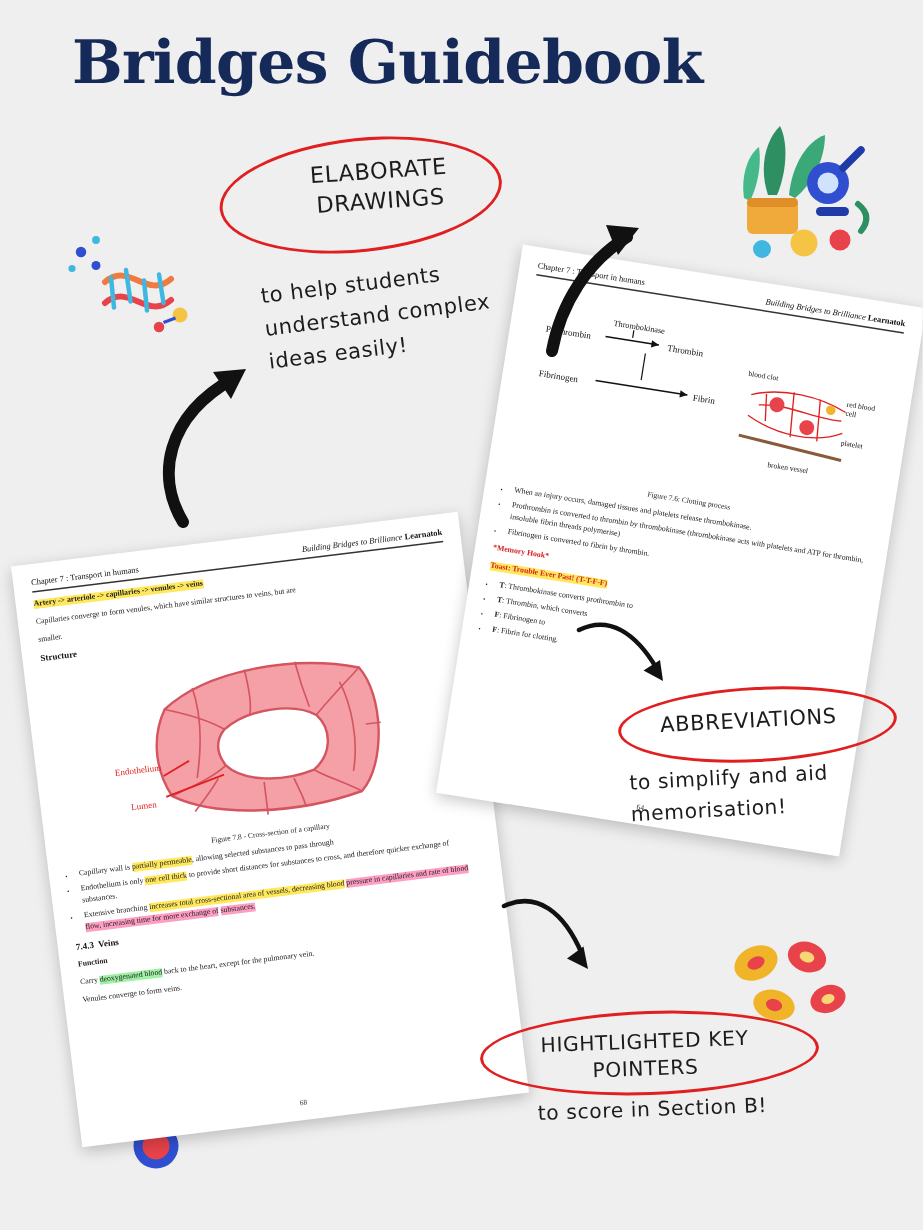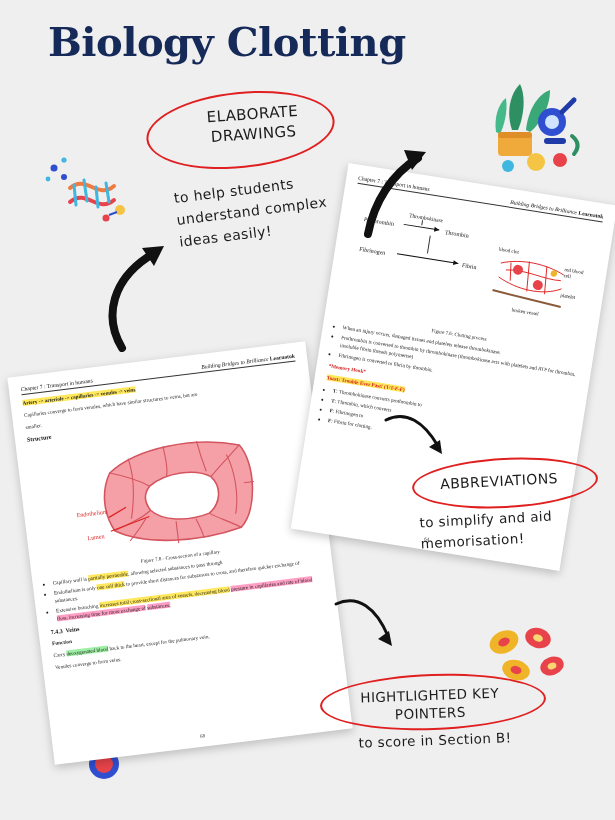--- a/index.html
+++ b/index.html
@@ -134,21 +134,21 @@
   }
 
   
   .deco{position:absolute;}
 </style>
 </head>
 <body>
 
 <div class="stage">
 
-  <div class="title">Biology Clotting</div>
+  <div class="title">Bridges Guidebook</div>
 
   <svg class="deco" style="left:40px;top:152px" width="92" height="78" viewBox="0 0 92 78">
     <circle cx="14" cy="16" r="3.5" fill="#2f4fd0"></circle>
     <circle cx="24" cy="8" r="2.6" fill="#3fb7e0"></circle>
     <circle cx="8" cy="27" r="2.4" fill="#3fb7e0"></circle>
     <circle cx="24" cy="25" r="3" fill="#2f4fd0"></circle>
     <path d="M30 36 C46 22 58 48 74 34" stroke="#f07a3f" stroke-width="4" fill="none" stroke-linecap="round"></path>
     <path d="M30 50 C46 36 58 62 74 48" stroke="#e8434a" stroke-width="4" fill="none" stroke-linecap="round"></path>
     <path d="M34 33 L36 53 M44 28 L47 49 M56 35 L58 55 M66 31 L69 50" stroke="#3fb7e0" stroke-width="3" stroke-linecap="round"></path>
     <circle cx="80" cy="58" r="5" fill="#f5c445"></circle>

